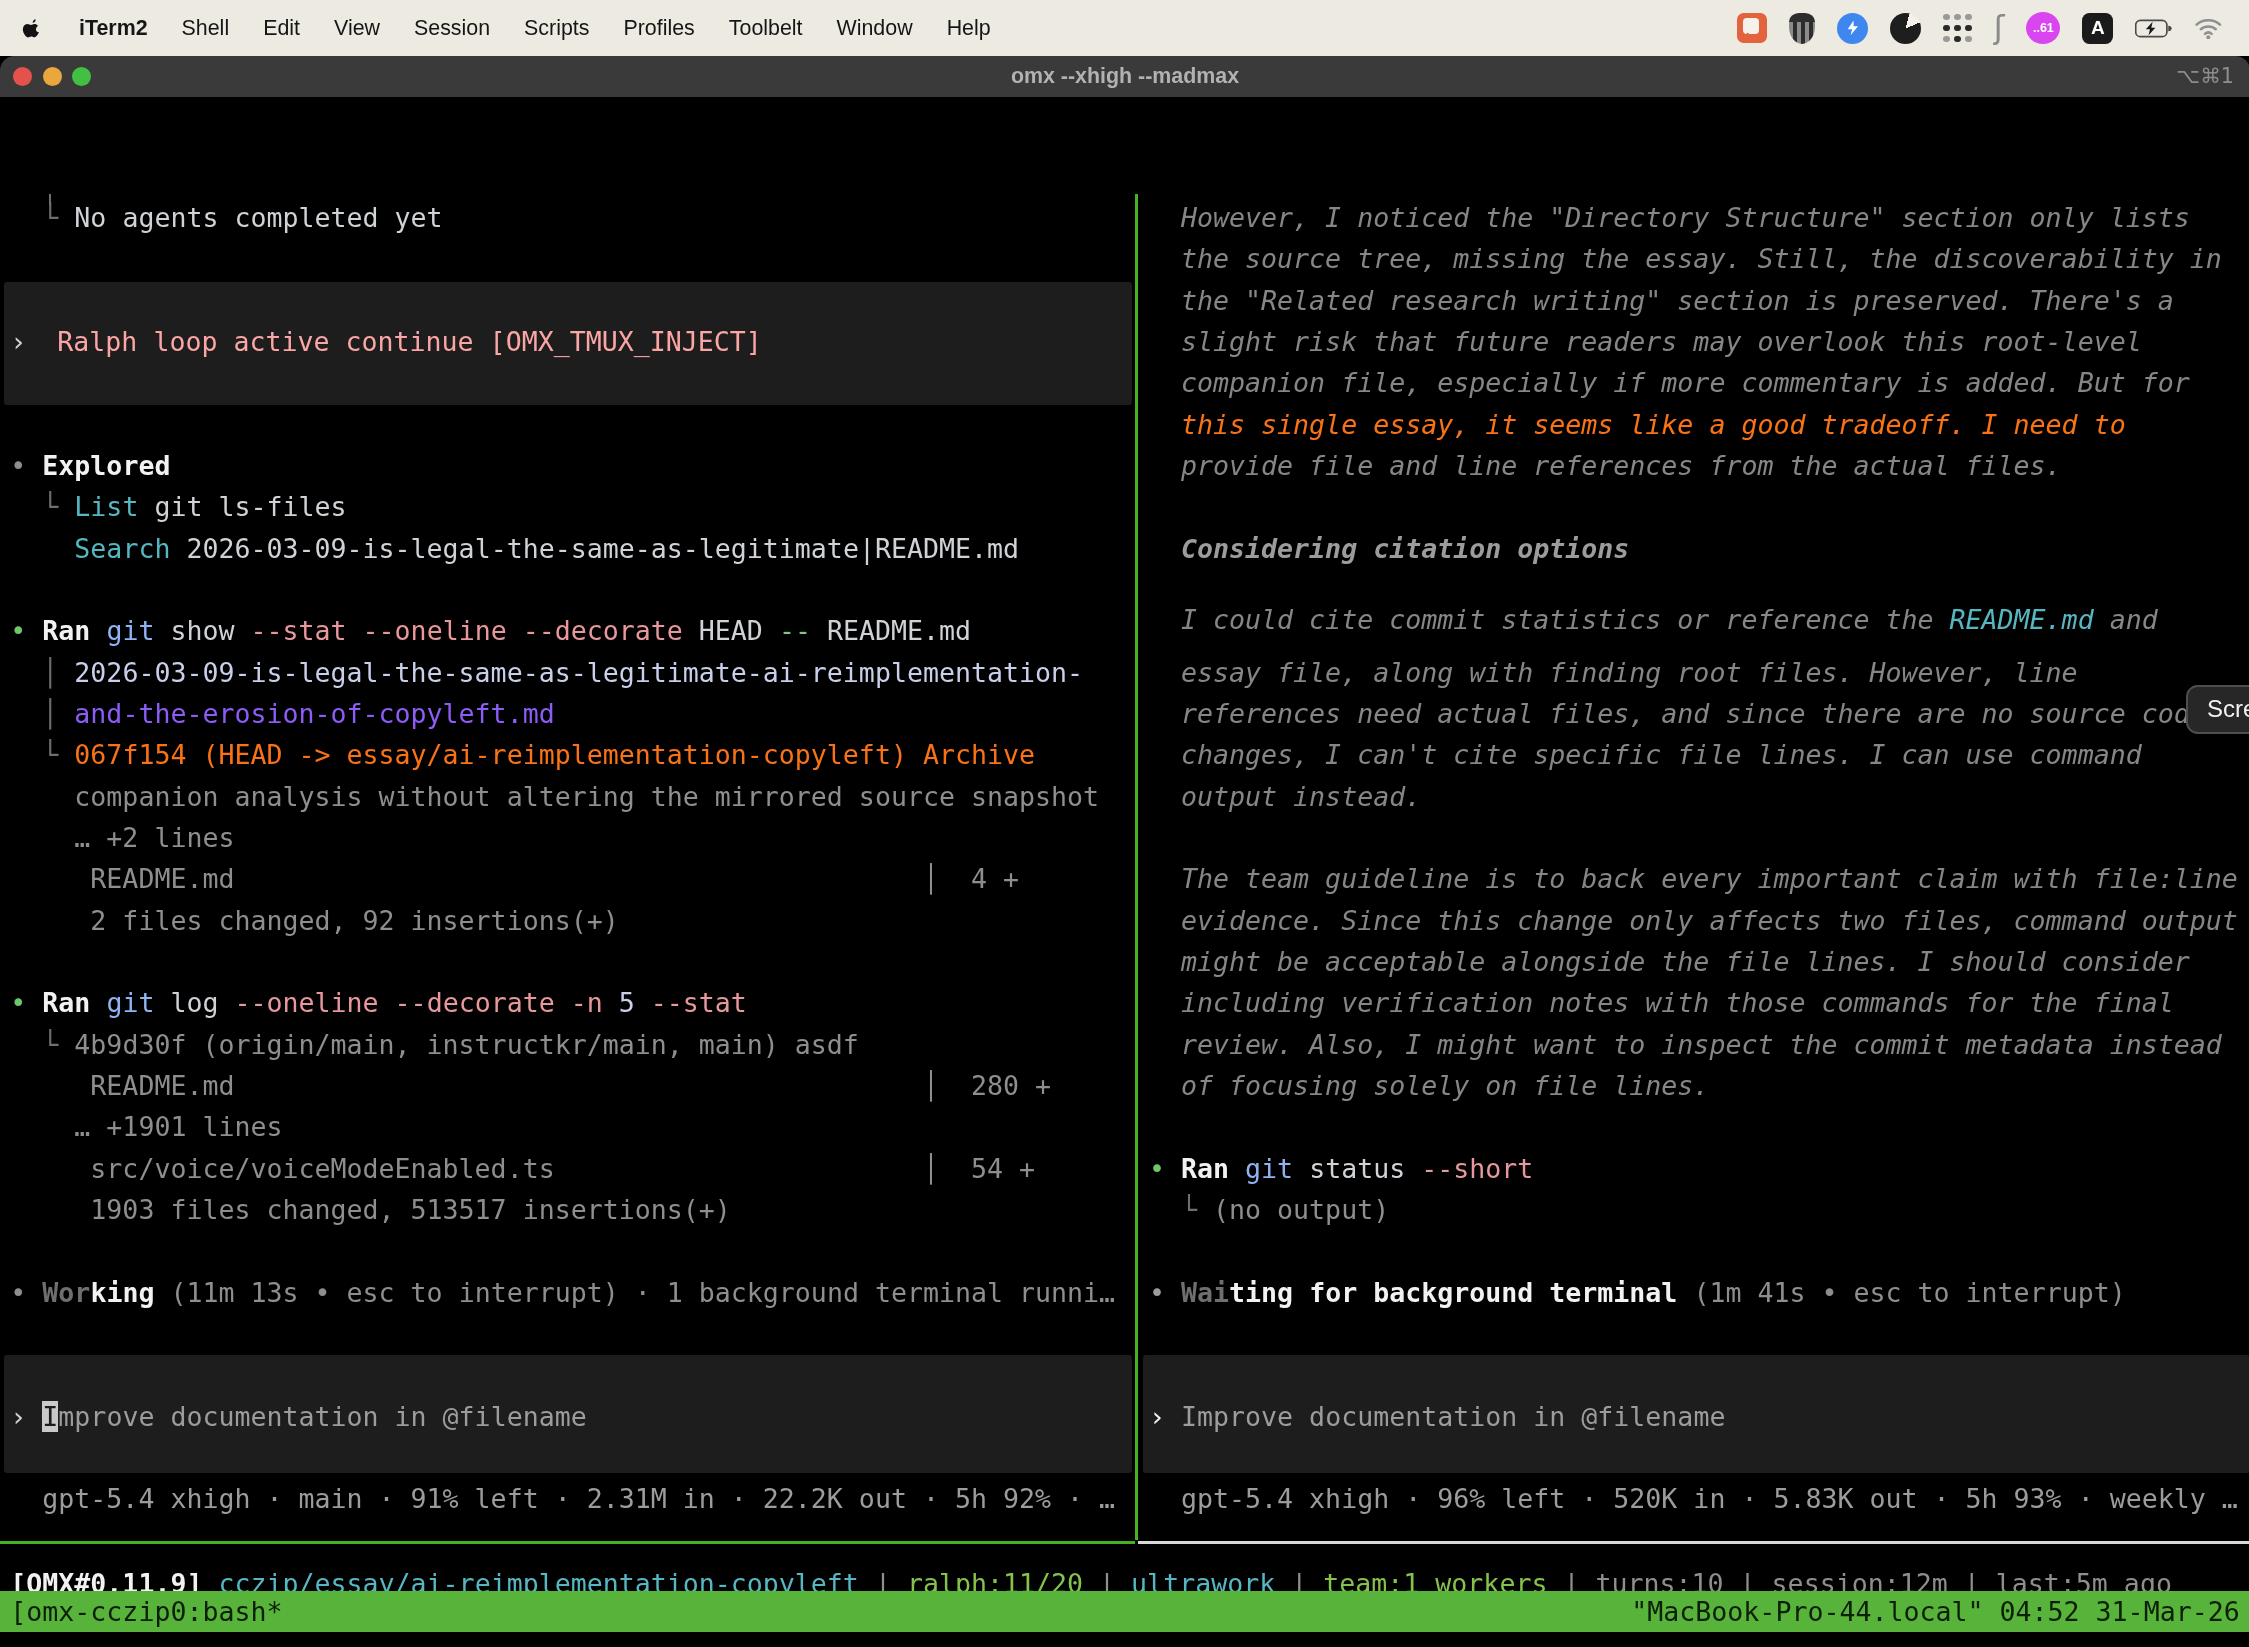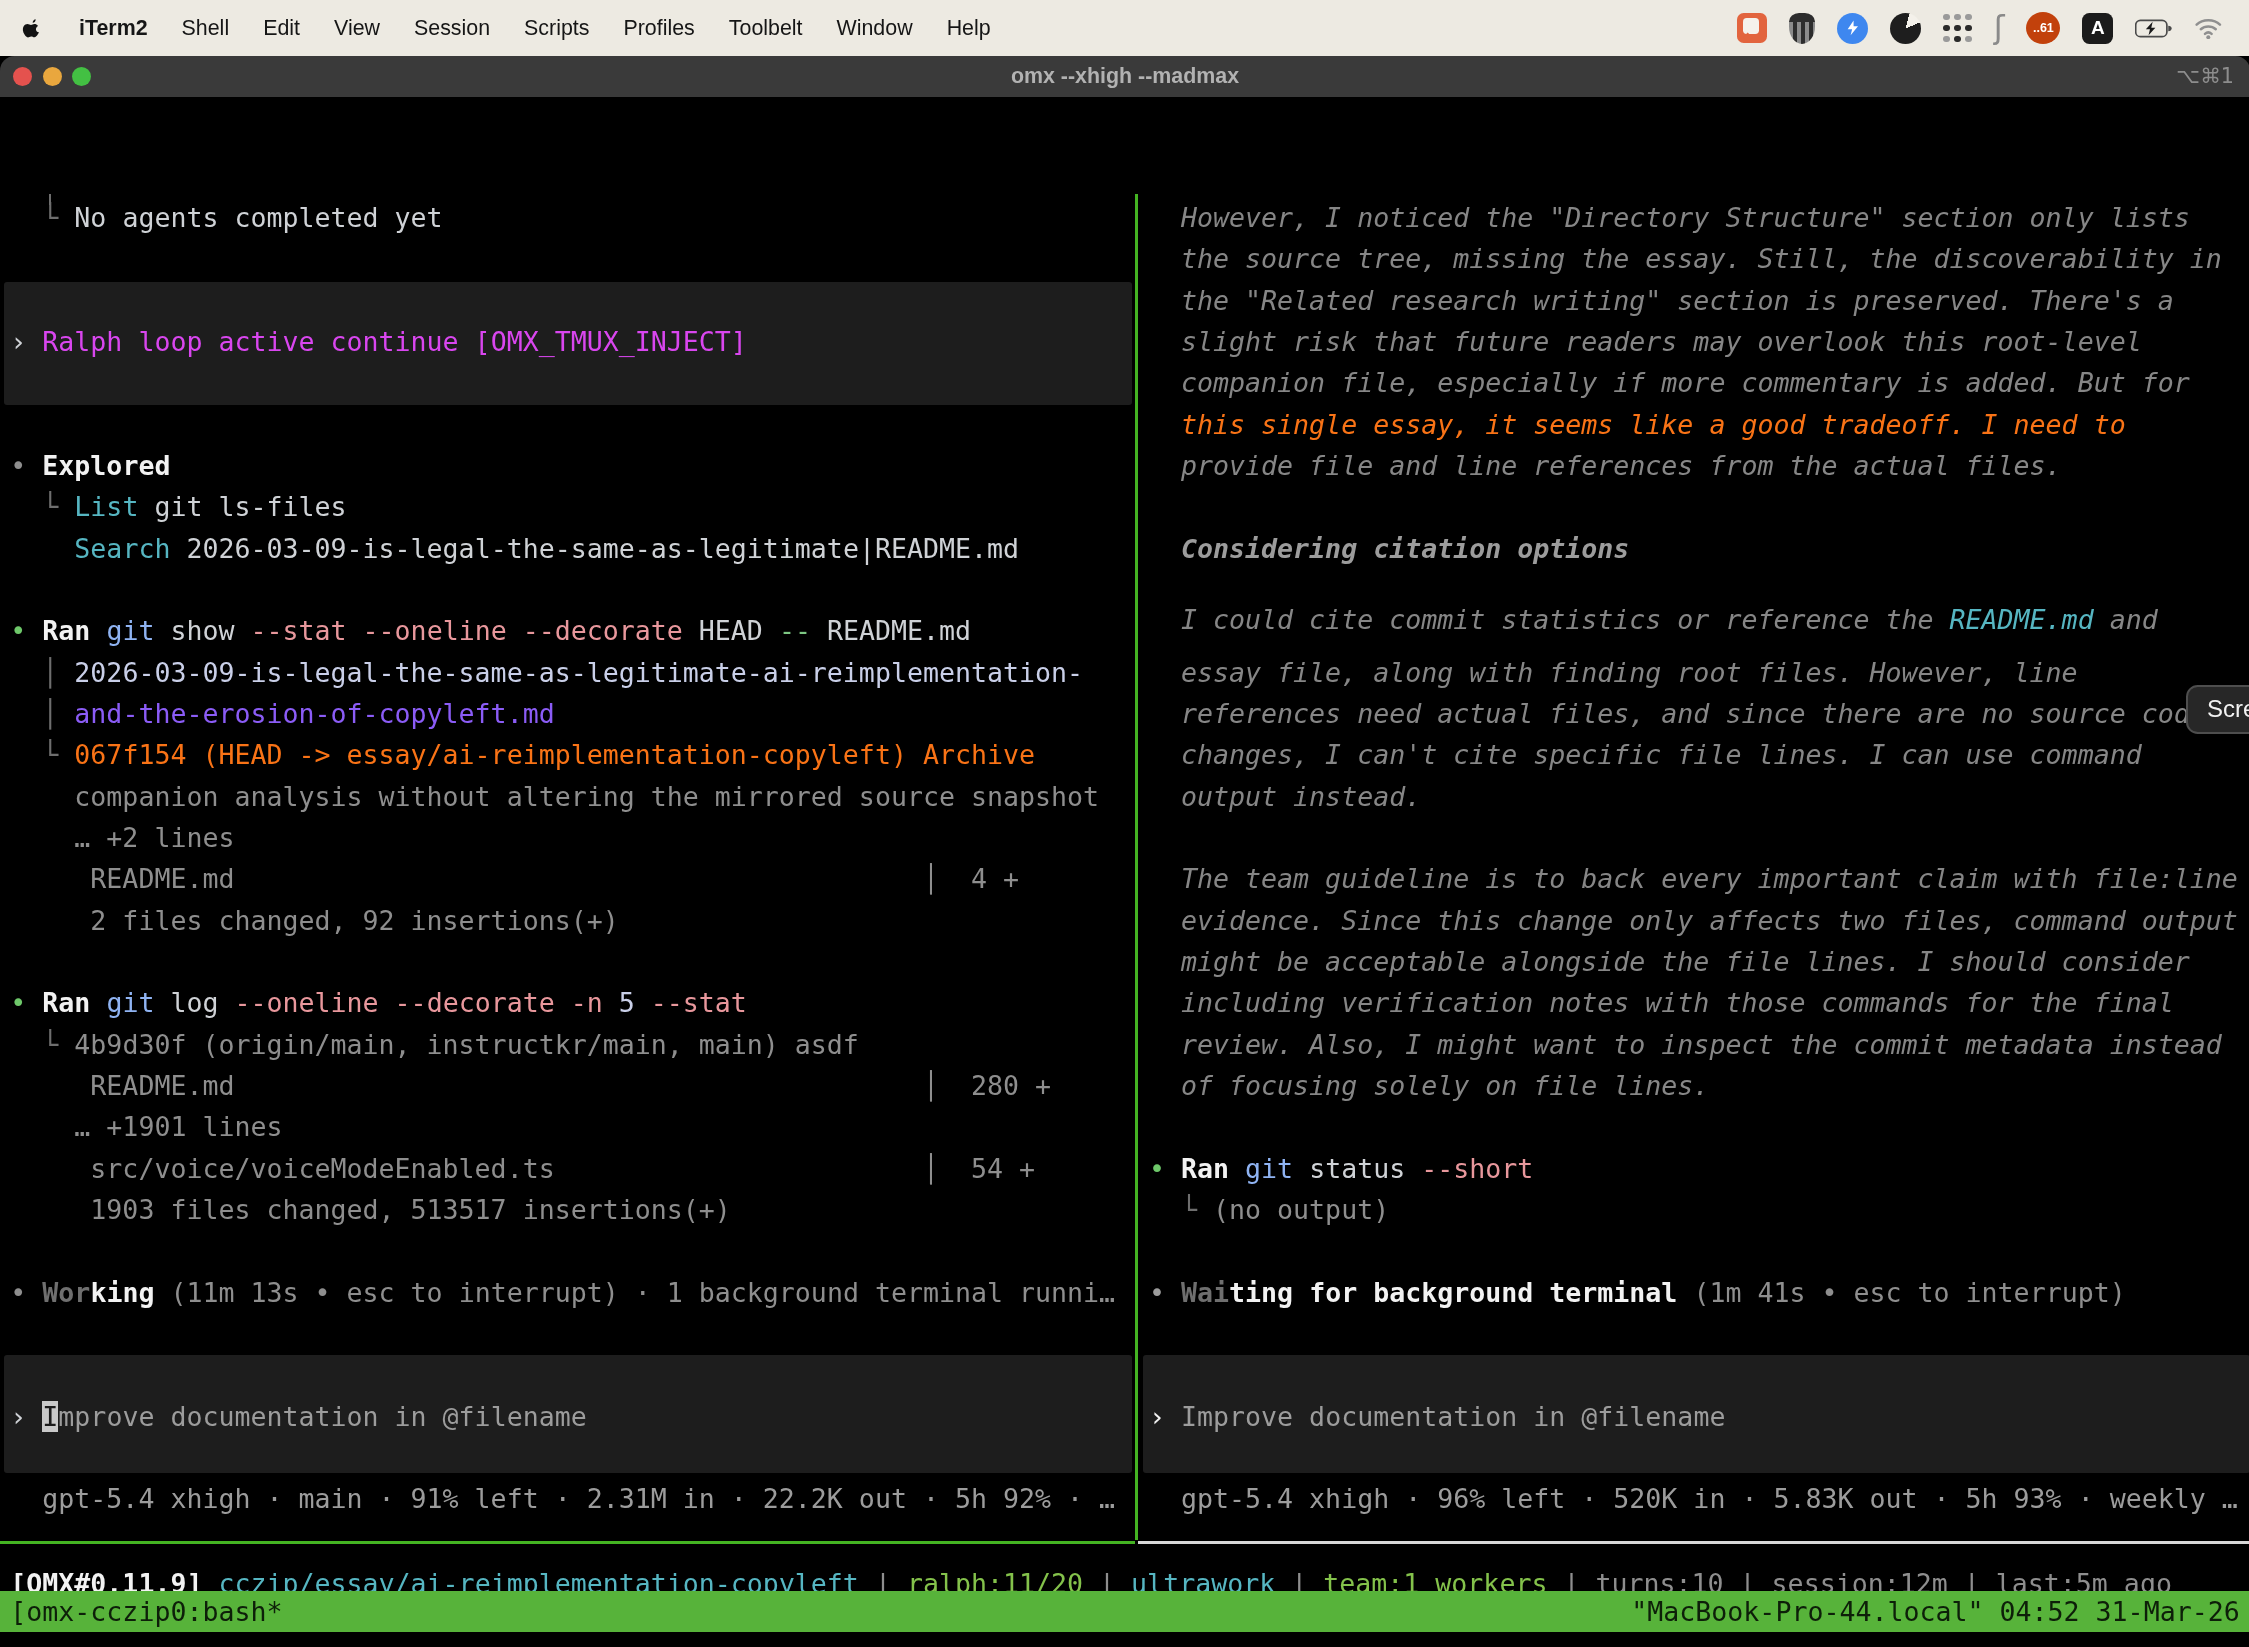--- a/index.html
+++ b/index.html
@@ -19,21 +19,21 @@
   .ic-chat{width:29.5px;height:29.5px;background:#e2643e;border-radius:6.6px;position:relative;}
   .ic-chat:before{content:"";position:absolute;left:5.9px;top:5.2px;width:16px;height:16px;background:#f5f2ec;border-radius:3.7px;}
   .ic-chat:after{content:"";position:absolute;left:7.4px;bottom:1.5px;width:7.4px;height:7.4px;background:#e2643e;transform:rotate(45deg);}
   .ic-shield{width:26.6px;height:31px;background:#2d2d2d;border-radius:10.3px 10.3px 50% 50%/8.9px 8.9px 58% 58%;
              background-image:linear-gradient(#2d2d2d 30%,transparent 30%),repeating-linear-gradient(90deg,#8b8b8b 0 3.7px,#2d2d2d 3.7px 8px),repeating-linear-gradient(#8b8b8b 0 3.7px,#2d2d2d 3.7px 8px);
              background-blend-mode:normal;}
   .ic-sync{width:31px;height:31px;background:#3e87ef;border-radius:50%;display:flex;align-items:center;justify-content:center;}
   .ic-pie{width:31px;height:31px;border-radius:50%;background:conic-gradient(from 15deg,#f4f1ea 0 52deg,#1e1e1e 52deg);}
   .ic-grid{display:grid;grid-template-columns:repeat(3,6.6px);grid-gap:4.4px;}
   .ic-grid i{width:6.6px;height:6.6px;border-radius:50%;}
-  .ic-badge{width:34px;height:32px;background:#c2410c;border-radius:50%;color:#fff;
+  .ic-badge{width:34px;height:32px;background:#d946ef;border-radius:50%;color:#fff;
             font-size:12.5px;font-weight:bold;display:flex;align-items:center;justify-content:center;letter-spacing:0;}
   .ic-a{width:31px;height:31px;background:#1b1b1b;border-radius:7.4px;color:#fff;font-weight:bold;
         font-size:19px;display:flex;align-items:center;justify-content:center;}
   .ic-hook{font-size:32px;color:#8a8a8a;line-height:29.5px;font-family:"DejaVu Sans",sans-serif;}
 
   
   .titlebar{position:absolute;top:56px;left:0;width:2250px;height:41px;background:#3a3a3a;
             border-radius:14.8px 14.8px 0 0;z-index:20;}
   .lights{position:absolute;left:13.3px;top:11px;display:flex;gap:10.3px;}
   .light{width:19px;height:19px;border-radius:50%;}
@@ -162,21 +162,21 @@
 
 <div class="term">
   <div class="tree-stub"></div>
 
   <div class="box" id="ralph-box"></div>
   <div class="box" id="left-prompt-box"></div>
   <div class="box" id="right-prompt-box"></div>
 
   <div class="pane" id="left-pane">
       <div class="tline" style="top: 0px;"><span style="color: rgb(110, 110, 110);">  └ </span><span style="color: rgb(207, 210, 214);">No agents completed yet</span></div>
-      <div class="tline" style="top: 124px;"><span style="color: rgb(207, 210, 214);">› </span><span style="color: #d946ef;">Ralph loop active continue [OMX_TMUX_INJECT]</span></div>
+      <div class="tline" style="top: 124px;"><span style="color: rgb(207, 210, 214);">› </span><span style="color: #fca5a5; margin-left: 15px;">Ralph loop active continue [OMX_TMUX_INJECT]</span></div>
       <div class="tline" style="top: 248px;"><span style="color: rgb(142, 142, 142);">• </span><span style="color: rgb(242, 242, 242); font-weight: bold;">Explored</span></div>
       <div class="tline" style="top: 289px;"><span style="color: rgb(110, 110, 110);">  └ </span><span style="color: rgb(86, 182, 194);">List</span><span style="color: rgb(207, 210, 214);"> git ls-files</span></div>
       <div class="tline" style="top: 331px;"><span style="color: rgb(207, 210, 214);">    </span><span style="color: rgb(86, 182, 194);">Search</span><span style="color: rgb(207, 210, 214);"> 2026-03-09-is-legal-the-same-as-legitimate|README.md</span></div>
       <div class="tline" style="top: 413px;"><span style="color: rgb(110, 200, 106);">• </span><span style="color: rgb(242, 242, 242); font-weight: bold;">Ran</span><span style="color: rgb(207, 210, 214);"> </span><span style="color: rgb(143, 179, 242);">git</span><span style="color: rgb(207, 210, 214);"> show </span><span style="color: rgb(232, 151, 156);">--stat --oneline --decorate</span><span style="color: rgb(207, 210, 214);"> HEAD </span><span style="color: rgb(125, 199, 131);">--</span><span style="color: rgb(207, 210, 214);"> README.md</span></div>
       <div class="tline" style="top: 455px;"><span style="color: rgb(110, 110, 110);">  │ </span><span style="color: rgb(201, 207, 232);">2026-03-09-is-legal-the-same-as-legitimate-ai-reimplementation-</span></div>
       <div class="tline" style="top: 496px;"><span style="color: rgb(110, 110, 110);">  │ </span><span style="color: #8b5cf6;">and-the-erosion-of-copyleft.md</span></div>
       <div class="tline" style="top: 537px;"><span style="color: rgb(110, 110, 110);">  └ </span><span style="color: #f97316;">067f154 (HEAD -&gt; essay/ai-reimplementation-copyleft) Archive</span></div>
       <div class="tline" style="top: 579px;"><span style="color: rgb(142, 142, 142);">    companion analysis without altering the mirrored source snapshot</span></div>
       <div class="tline" style="top: 620px;"><span style="color: rgb(142, 142, 142);">    … +2 lines</span></div>
       <div class="tline" style="top: 661px;"><span style="color: rgb(142, 142, 142);">     README.md                                           │  4 +</span></div>

